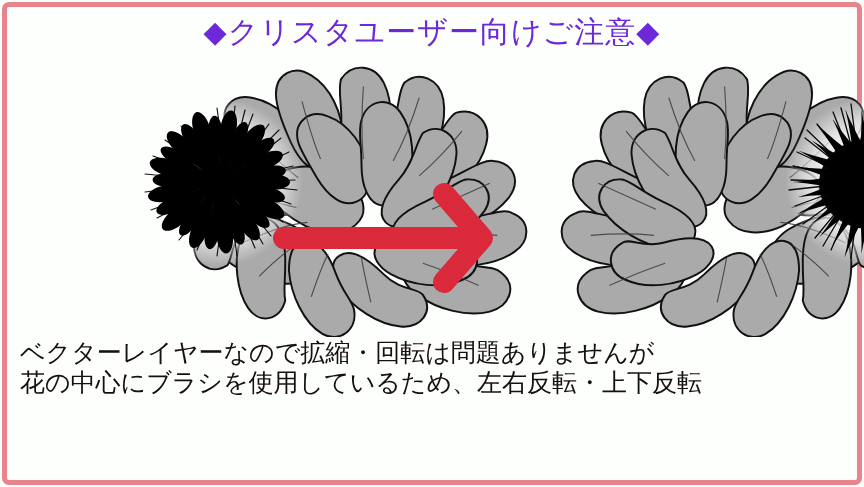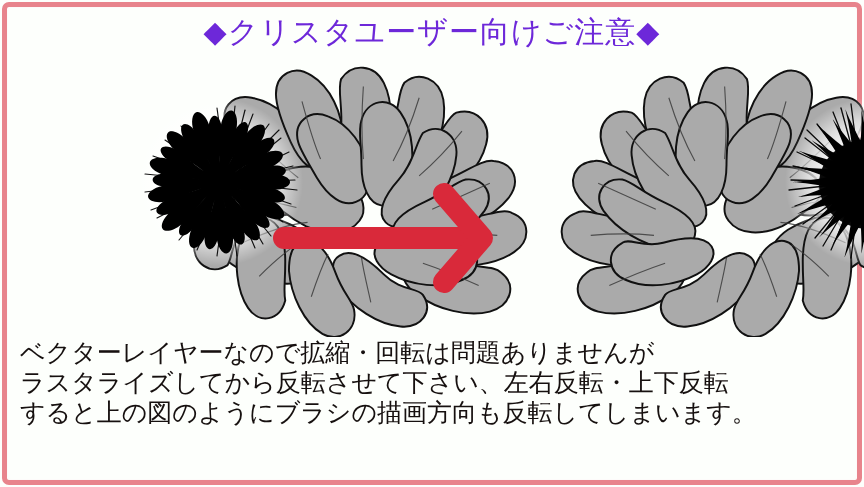--- a/index.html
+++ b/index.html
@@ -377,17 +377,16 @@
       </g>
 
       <g transform="translate(284,186)">
         <use href="#arrow-shape" stroke="#d9293a"></use>
       </g>
     </svg>
   </div>
 
   <div id="body-text">
     <span class="line">ベクターレイヤーなので拡縮・回転は問題ありませんが</span>
-    <span class="line">ラスタライズしてから反転させて下さい、左右反転・上下反転</span>
-    <span class="line">すると上の図のようにブラシの描画方向も反転してしまいます。</span>
+    <span class="line">花の中心にブラシを使用しているため、左右反転・上下反転</span>
   </div>
 
 </div>
 
 </body></html>

